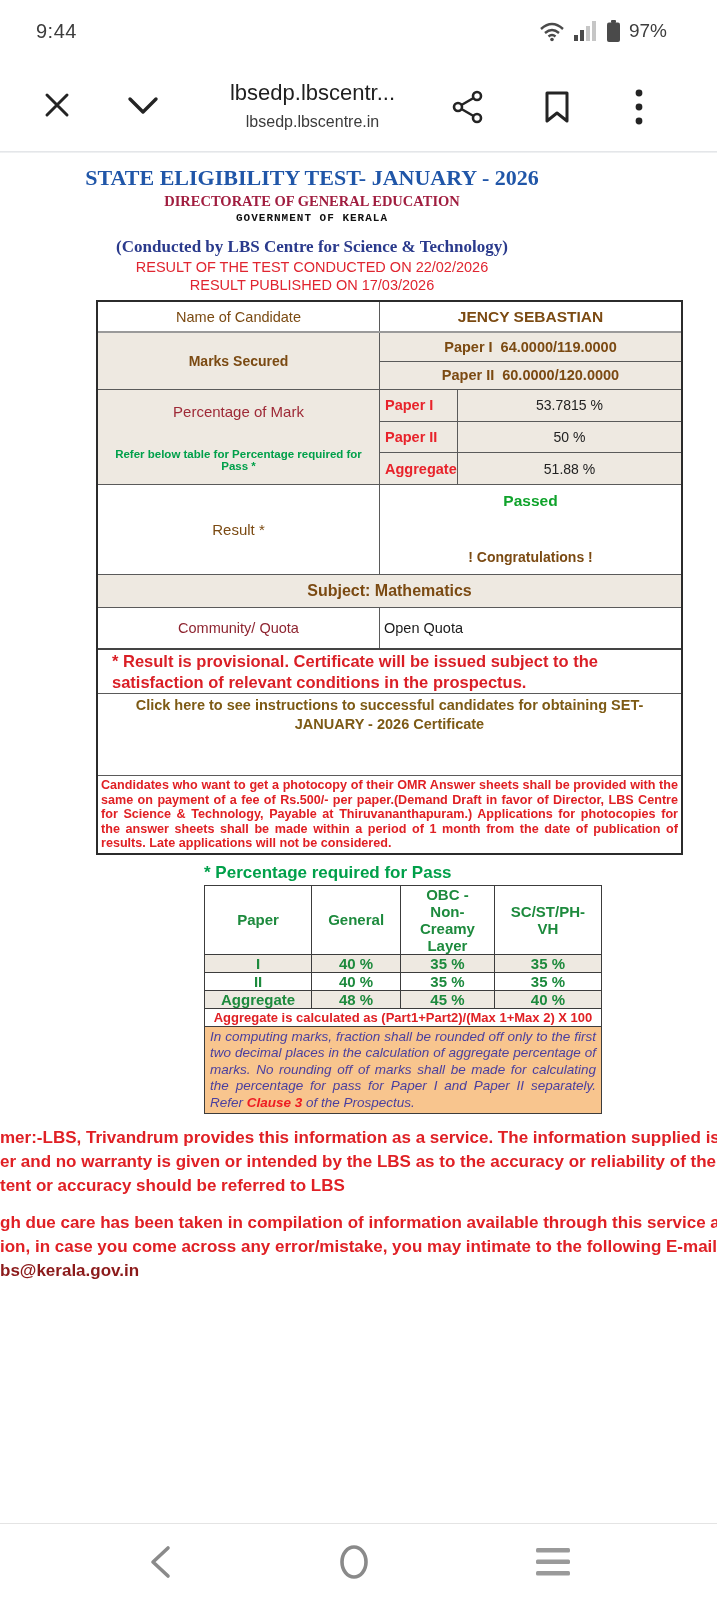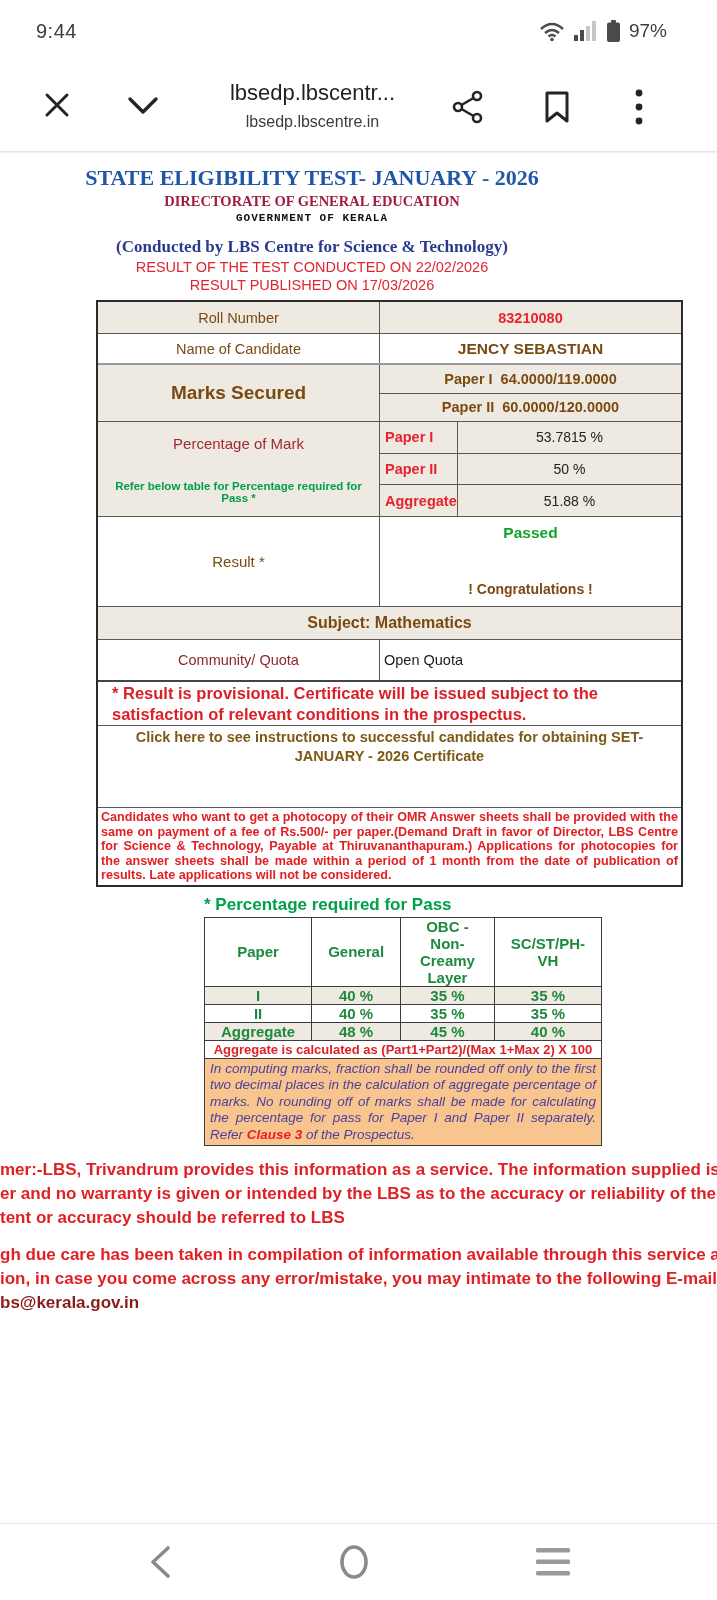--- a/index.html
+++ b/index.html
@@ -46,21 +46,21 @@
   .cell-l { width:282px; border-right:1px solid #5a5a5a; display:flex; flex-direction:column;
     align-items:center; justify-content:center; text-align:center; }
   .cell-r { flex:1; display:flex; align-items:center; justify-content:center; text-align:center; }
   .beige { background:#eee9e1; }
   .row-roll { height:32px; }
   .lab-brown { color:#7b4a12; font-size:14.5px; }
   .val-roll { color:#e8232b; font-weight:bold; font-size:14.5px; }
   .row-name { height:31px; border-bottom:2px solid #9a9a9a; }
   .val-name { color:#7b4a12; font-weight:bold; font-size:15.5px; }
   .row-marks { height:57px; }
-  .lab-marks { color:#7b4a12; font-weight:bold; font-size:19px; }
+  .lab-marks { color:#7b4a12; font-weight:bold; font-size:14px; }
   .marks-right { flex:1; display:flex; flex-direction:column; }
   .marks-sub { flex:1; display:flex; align-items:center; justify-content:center;
     color:#7b4a12; font-weight:bold; font-size:14.5px; gap:8px; }
   .marks-sub + .marks-sub { border-top:1px solid #5a5a5a; }
   .row-pct { height:95px; }
   .lab-pct { color:#9e2936; font-size:15px; margin-bottom:28px; }
   .note-pct { color:#00a04a; font-weight:bold; font-size:11.5px; padding:0 4px; }
   .pct-right { flex:1; display:flex; flex-direction:column; }
   .pct-sub { flex:1; display:flex; }
   .pct-sub + .pct-sub { border-top:1px solid #5a5a5a; }
@@ -183,24 +183,20 @@
 
   <div class="h-title">STATE ELIGIBILITY TEST- JANUARY - 2026</div>
   <div class="h-sub1">DIRECTORATE OF GENERAL EDUCATION</div>
   <div class="h-sub2">GOVERNMENT  OF  KERALA</div>
   <div class="h-sub3">(Conducted by LBS Centre for Science &amp; Technology)</div>
   <div class="h-sub4">RESULT OF THE TEST CONDUCTED ON 22/02/2026</div>
   <div class="h-sub5">RESULT PUBLISHED ON 17/03/2026</div>
 
   <div class="rtable">
 
-    <div class="rrow row-roll">
-      <div class="cell-l beige lab-brown">Roll Number</div>
-      <div class="cell-r beige val-roll">83210080</div>
-    </div>
 
     <div class="rrow row-name">
       <div class="cell-l lab-brown">Name of Candidate</div>
       <div class="cell-r val-name">JENCY SEBASTIAN</div>
     </div>
 
     <div class="rrow row-marks">
       <div class="cell-l beige lab-marks">Marks Secured</div>
       <div class="marks-right beige">
         <div class="marks-sub">

